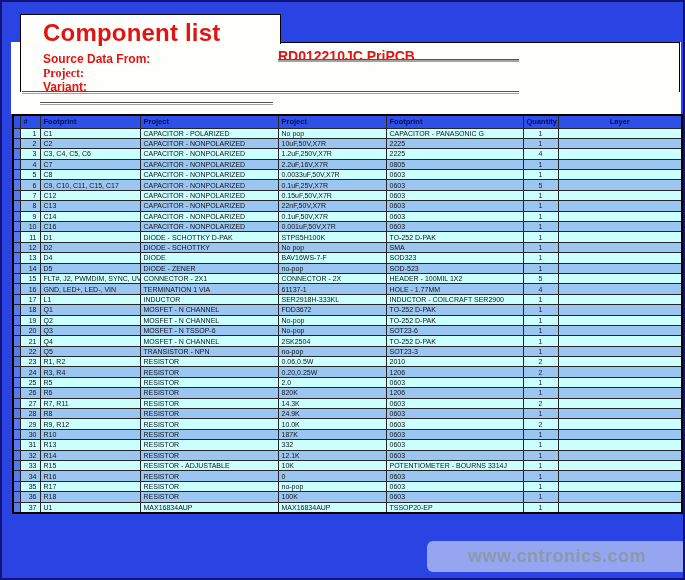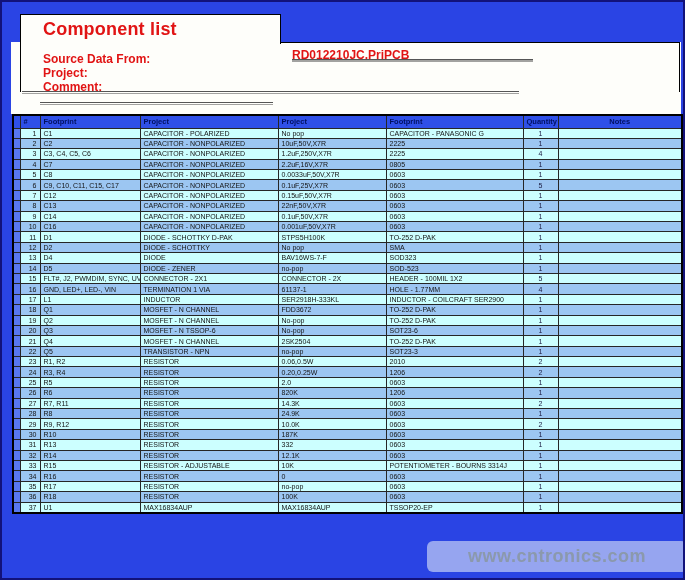--- a/index.html
+++ b/index.html
@@ -25,43 +25,43 @@
   }
   
   .title-tab{
     position:absolute;left:18px;top:12px;width:259px;height:29px;
     background:#FEFEFA;
     border:1px solid #000;border-bottom:none;
     z-index:3;
   }
   .page-title{
     padding:4px 0 0 22px;
-    font-size:18px;font-weight:bold;color:var(--red);
+    font-size:24px;font-weight:bold;color:var(--red);
     letter-spacing:.2px;
   }
   
   .header-band{
     position:absolute;left:9px;top:40px;width:670px;height:72px;
     background:#FEFEFA;z-index:1;
   }
   
   .header-box{
     position:absolute;left:18px;top:40px;width:660px;height:50px;
     background:#FEFEFA;
     border-top:1px solid #000;border-left:1px solid #000;border-right:1px solid #000;
     box-sizing:border-box;z-index:2;
   }
   .meta-row{position:absolute;left:0;width:100%;height:13px;}
   .meta-label{
     position:absolute;left:22px;top:4px;
     font-size:12px;font-weight:bold;color:var(--red);
   }
   .meta-value{
-    position:absolute;left:271px;top:0;width:241px;height:11px;
-    font-size:12px;font-weight:bold;color:var(--red);
+    position:absolute;left:257px;top:0;width:241px;height:11px;
+    font-size:14px;font-weight:bold;color:var(--red);
     border-bottom:1px solid var(--line-gray);
     box-shadow:0 2px 0 rgba(85,85,85,.55);
     white-space:nowrap;overflow:hidden;
   }
   .rule-long{
     position:absolute;left:20px;top:89px;width:497px;height:0;
     border-bottom:1px solid var(--line-gray);
     box-shadow:0 2px 0 rgba(85,85,85,.55);
     z-index:4;
   }
@@ -123,25 +123,25 @@
   </div>
 
   <div class="header-band"></div>
 
   <div class="header-box">
     <div id="meta-fields">
         <div class="meta-row" style="top: 5px;">
           <span class="meta-label">Source Data From:</span>
           <span class="meta-value">RD012210JC.PrjPCB</span>
         </div>
-        <div class="meta-row" style="top: 19px;">
+        <div class="meta-row" style="top: 19px; font-family: Liberation Serif, serif;">
           <span class="meta-label">Project:</span>
         </div>
         <div class="meta-row" style="top: 33px;">
-          <span class="meta-label">Comment:</span>
+          <span class="meta-label">Variant:</span>
         </div>
       </div>
   </div>
 
   <div class="rule-long"></div>
   <div class="rule-short"></div>
 
   <table class="bom">
     <colgroup>
       <col style="width:7px">
@@ -155,21 +155,21 @@
     </colgroup>
     <thead id="bom-head">
         <tr>
           <th class="strip"></th>
           <th class="c-num">#</th>
           <th class="c-desig">Footprint</th>
           <th class="c-libref">Project</th>
           <th class="c-comment">Project</th>
           <th class="c-footprint">Footprint</th>
           <th class="c-qty">Quantity</th>
-          <th class="c-notes">Notes</th>
+          <th class="c-notes">Layer</th>
         </tr>
       </thead>
     <tbody id="bom-body">
         <tr class="odd">
           <td class="strip"></td>
           <td class="c-num">1</td>
           <td class="c-desig">C1</td>
           <td class="c-libref">CAPACITOR - POLARIZED</td>
           <td class="c-comment">No pop</td>
           <td class="c-footprint">CAPACITOR - PANASONIC G</td>

